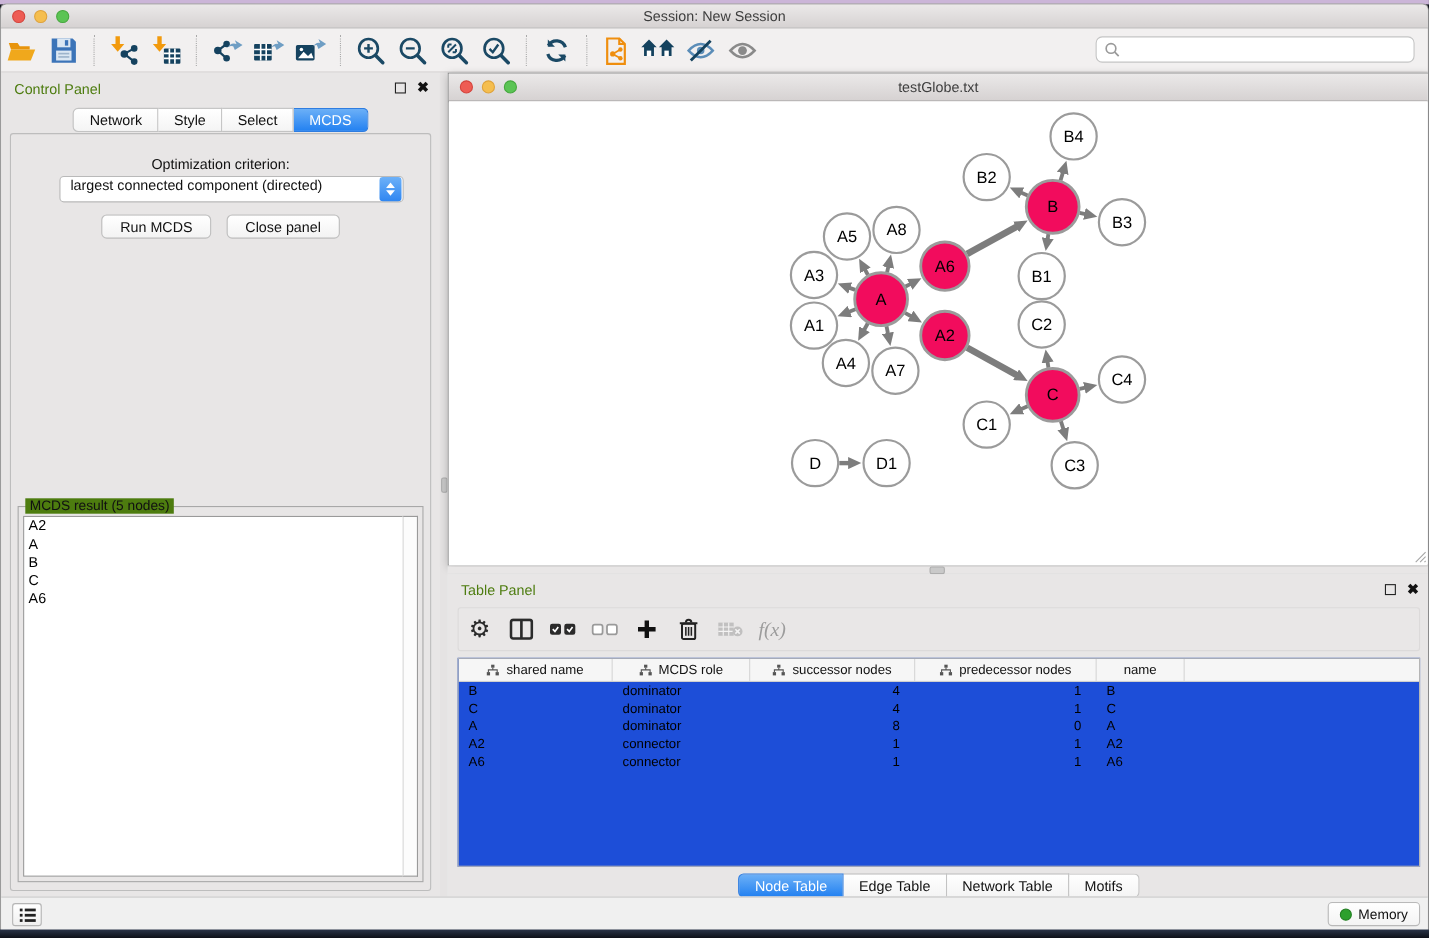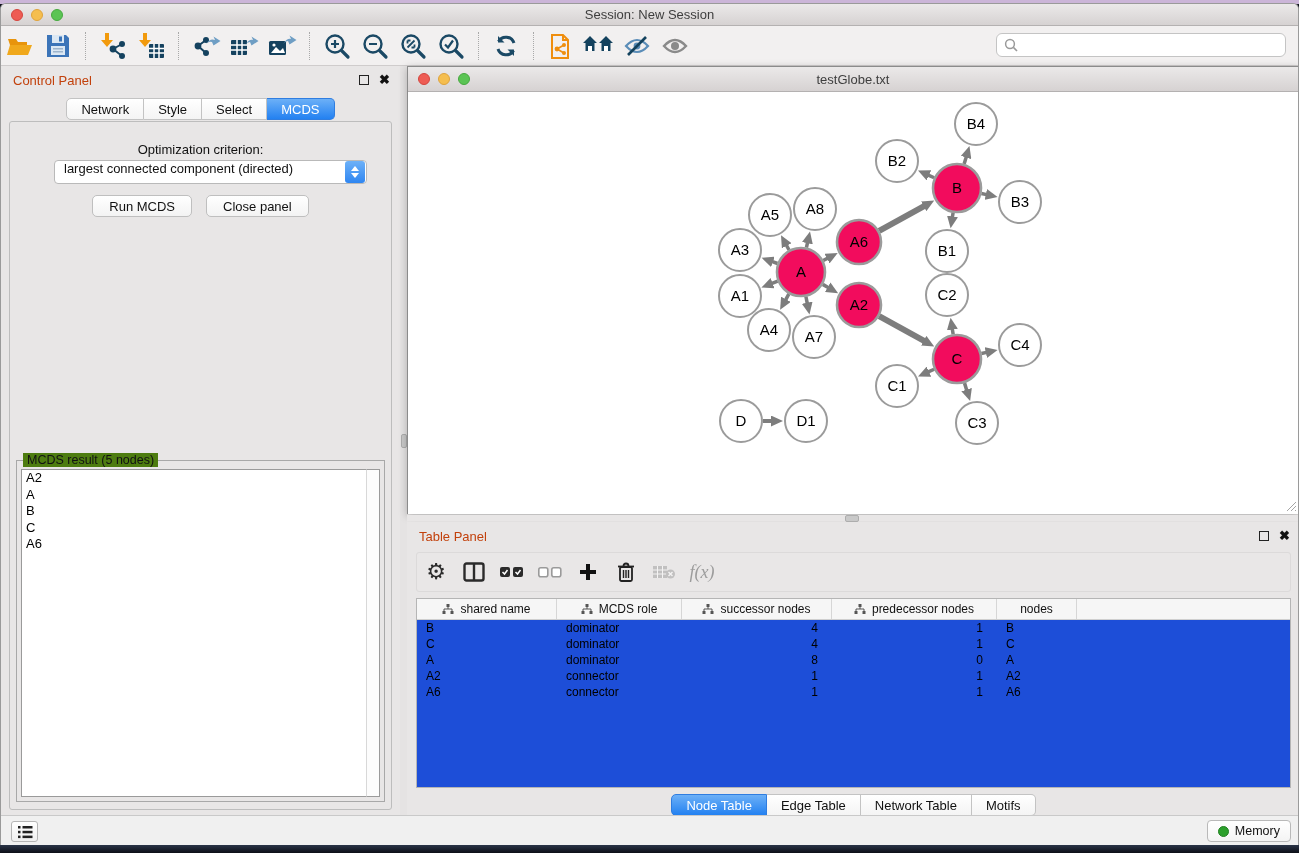--- a/index.html
+++ b/index.html
@@ -39,21 +39,21 @@
 
   
   #content { position:absolute; top:62px; left:0; width:1299px; height:752px; }
   #control-panel { position:absolute; left:0; top:0; width:399px; height:752px; background:#e8e6e6; }
   #v-divider { position:absolute; left:399px; top:0; width:7px; height:752px; background:#e5e3e3; }
   #v-grip { position:absolute; left:0.5px; top:368px; width:6px; height:14px; background:#c9c9c9; border:1px solid #adadad; border-radius:2px; }
   #right-region { position:absolute; left:406px; top:0; width:893px; height:752px; background:#e8e6e6; }
 
   
   .panel-header { height:28px; display:flex; align-items:center; position:relative; }
-  .panel-header .ph-title { font-size:13px; color:#c2410c; margin-left:12px; }
+  .panel-header .ph-title { font-size:13px; color:#4d7c0f; margin-left:12px; }
   .ph-icons { position:absolute; right:10px; top:0; height:28px; display:flex; align-items:center; gap:10px; }
   .float-ico { width:10px; height:10px; border:1.6px solid #222; display:inline-block; }
   .close-ico { font-size:13px; color:#111; font-weight:bold; line-height:10px; }
 
   .seg-tabs { display:flex; justify-content:center; }
   .seg { border:1px solid #c3c3c3; border-left:none; background:linear-gradient(#ffffff,#f4f4f4);
     font-size:13px; color:#111; padding:3px 14px; height:22px; display:flex; align-items:center; }
   .seg:first-child { border-left:1px solid #c3c3c3; border-radius:5px 0 0 5px; }
   .seg:last-child { border-radius:0 5px 5px 0; }
   .seg.sel { background:linear-gradient(#6cb0f7,#2381f1); color:#fff; border-color:#2f7de0; }
@@ -518,21 +518,21 @@
               <div class="th" style="width: 165px;">
                 <svg width="12" height="11" viewBox="0 0 12 11">
                   <rect x="4.5" y="0" width="3" height="3" fill="#555"></rect>
                   <rect x="0.5" y="7" width="3" height="3" fill="#555"></rect>
                   <rect x="8.5" y="7" width="3" height="3" fill="#555"></rect>
                   <path d="M6 3 v2 M2 7 v-2 h8 v2" stroke="#555" stroke-width="1" fill="none"></path>
                 </svg>
                 <span>predecessor nodes</span>
               </div>
               <div class="th" style="width: 80px;">
-                <span>nodes</span>
+                <span>name</span>
               </div>
             </div>
           <div id="tbl-body">
               <div class="tr">
                 <div class="td l" style="width: 140px;">B</div>
                 <div class="td l" style="width: 125px;">dominator</div>
                 <div class="td r" style="width: 150px;">4</div>
                 <div class="td r" style="width: 165px;">1</div>
                 <div class="td l" style="width: 80px;">B</div>
               </div>

